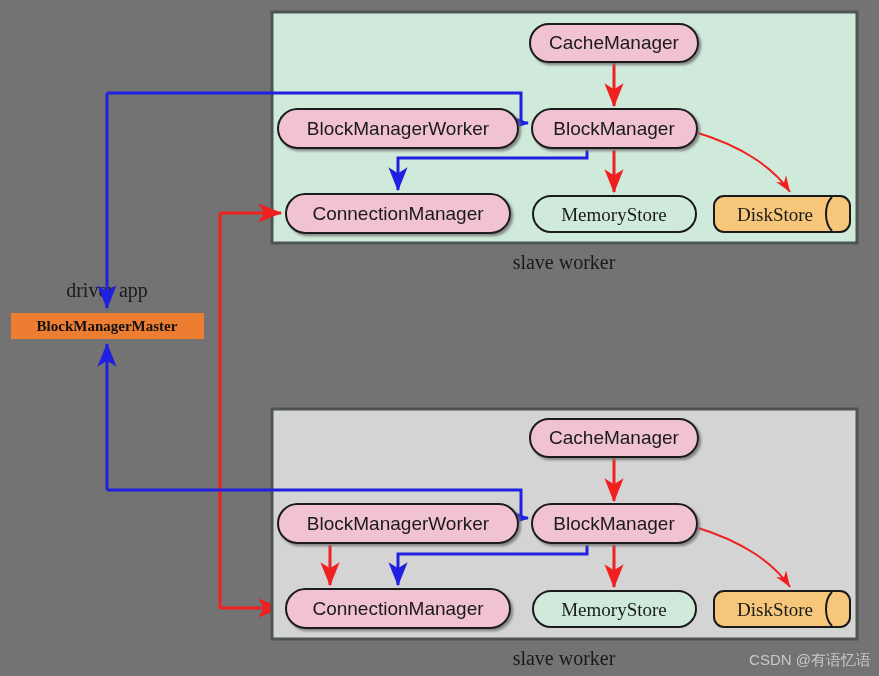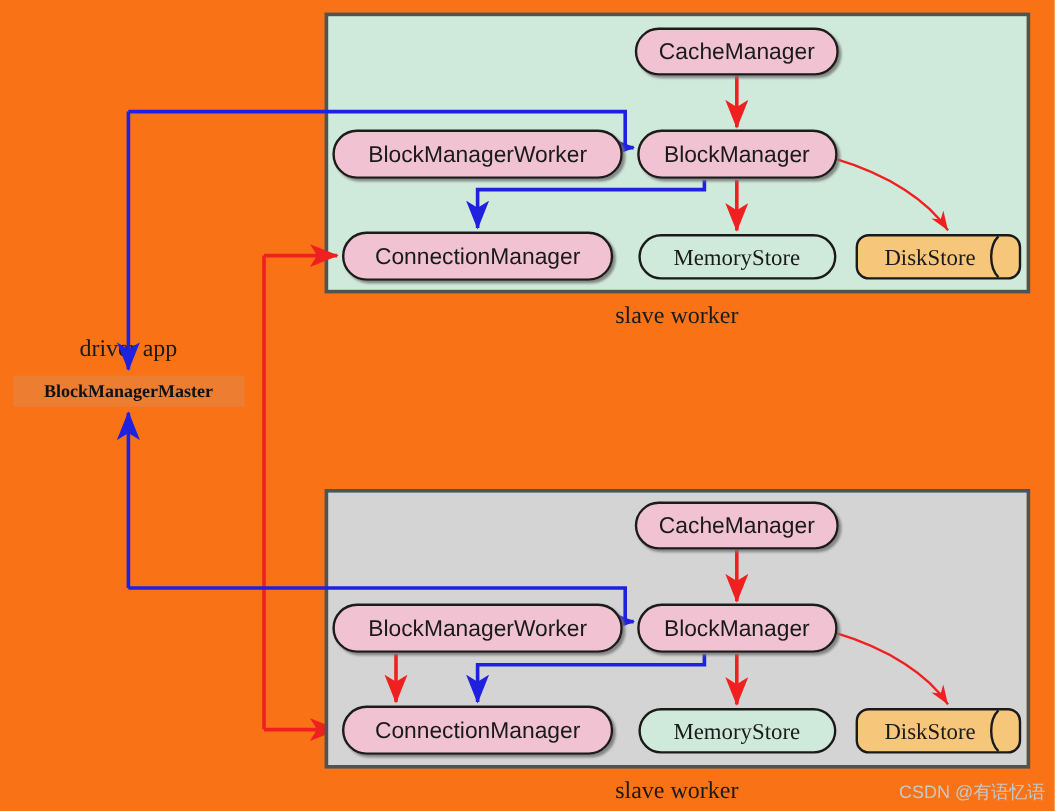--- a/index.html
+++ b/index.html
@@ -7,21 +7,21 @@
     padding: 0;
     background: #ffffff;
   }
   body {
     font-family: "Liberation Serif", serif;
   }
   #canvas {
     position: relative;
     width: 879px;
     height: 676px;
-    background: #f97316;
+    background: #737373;
     overflow: hidden;
     text-align: center;
   }
   svg.diagram {
     position: absolute;
     left: 0;
     top: 0;
     width: 879px;
     height: 676px;
   }

